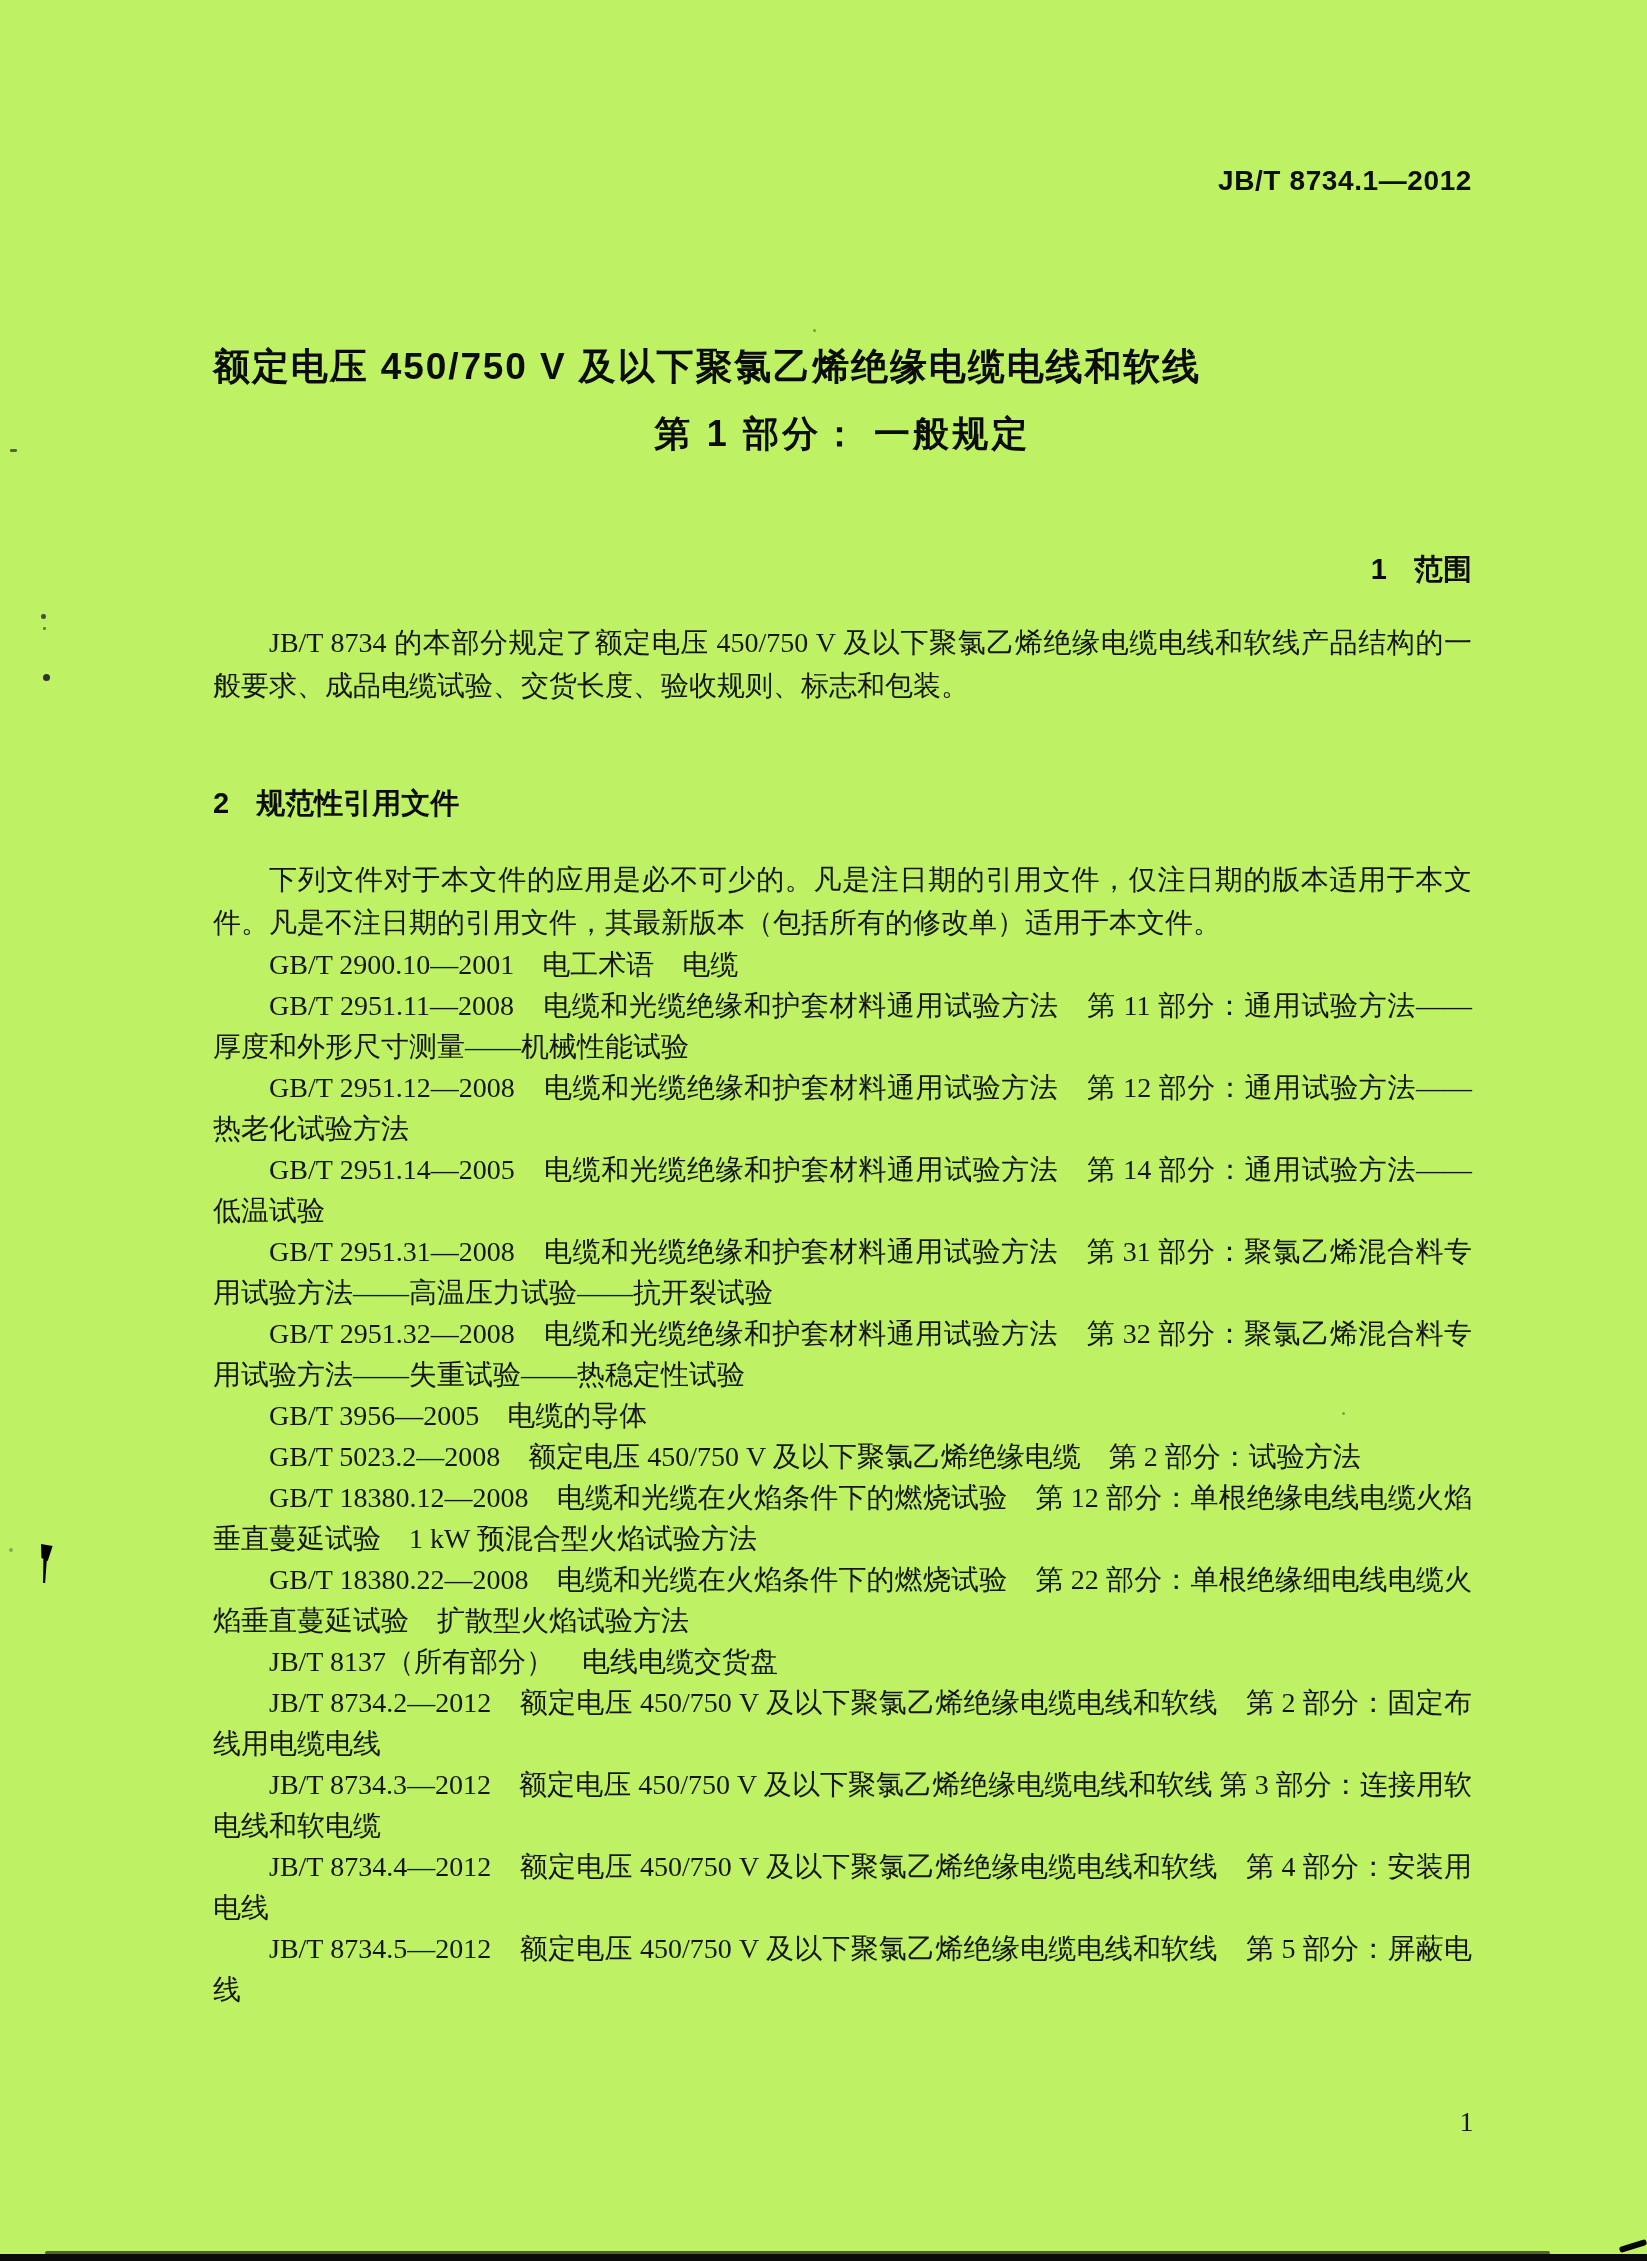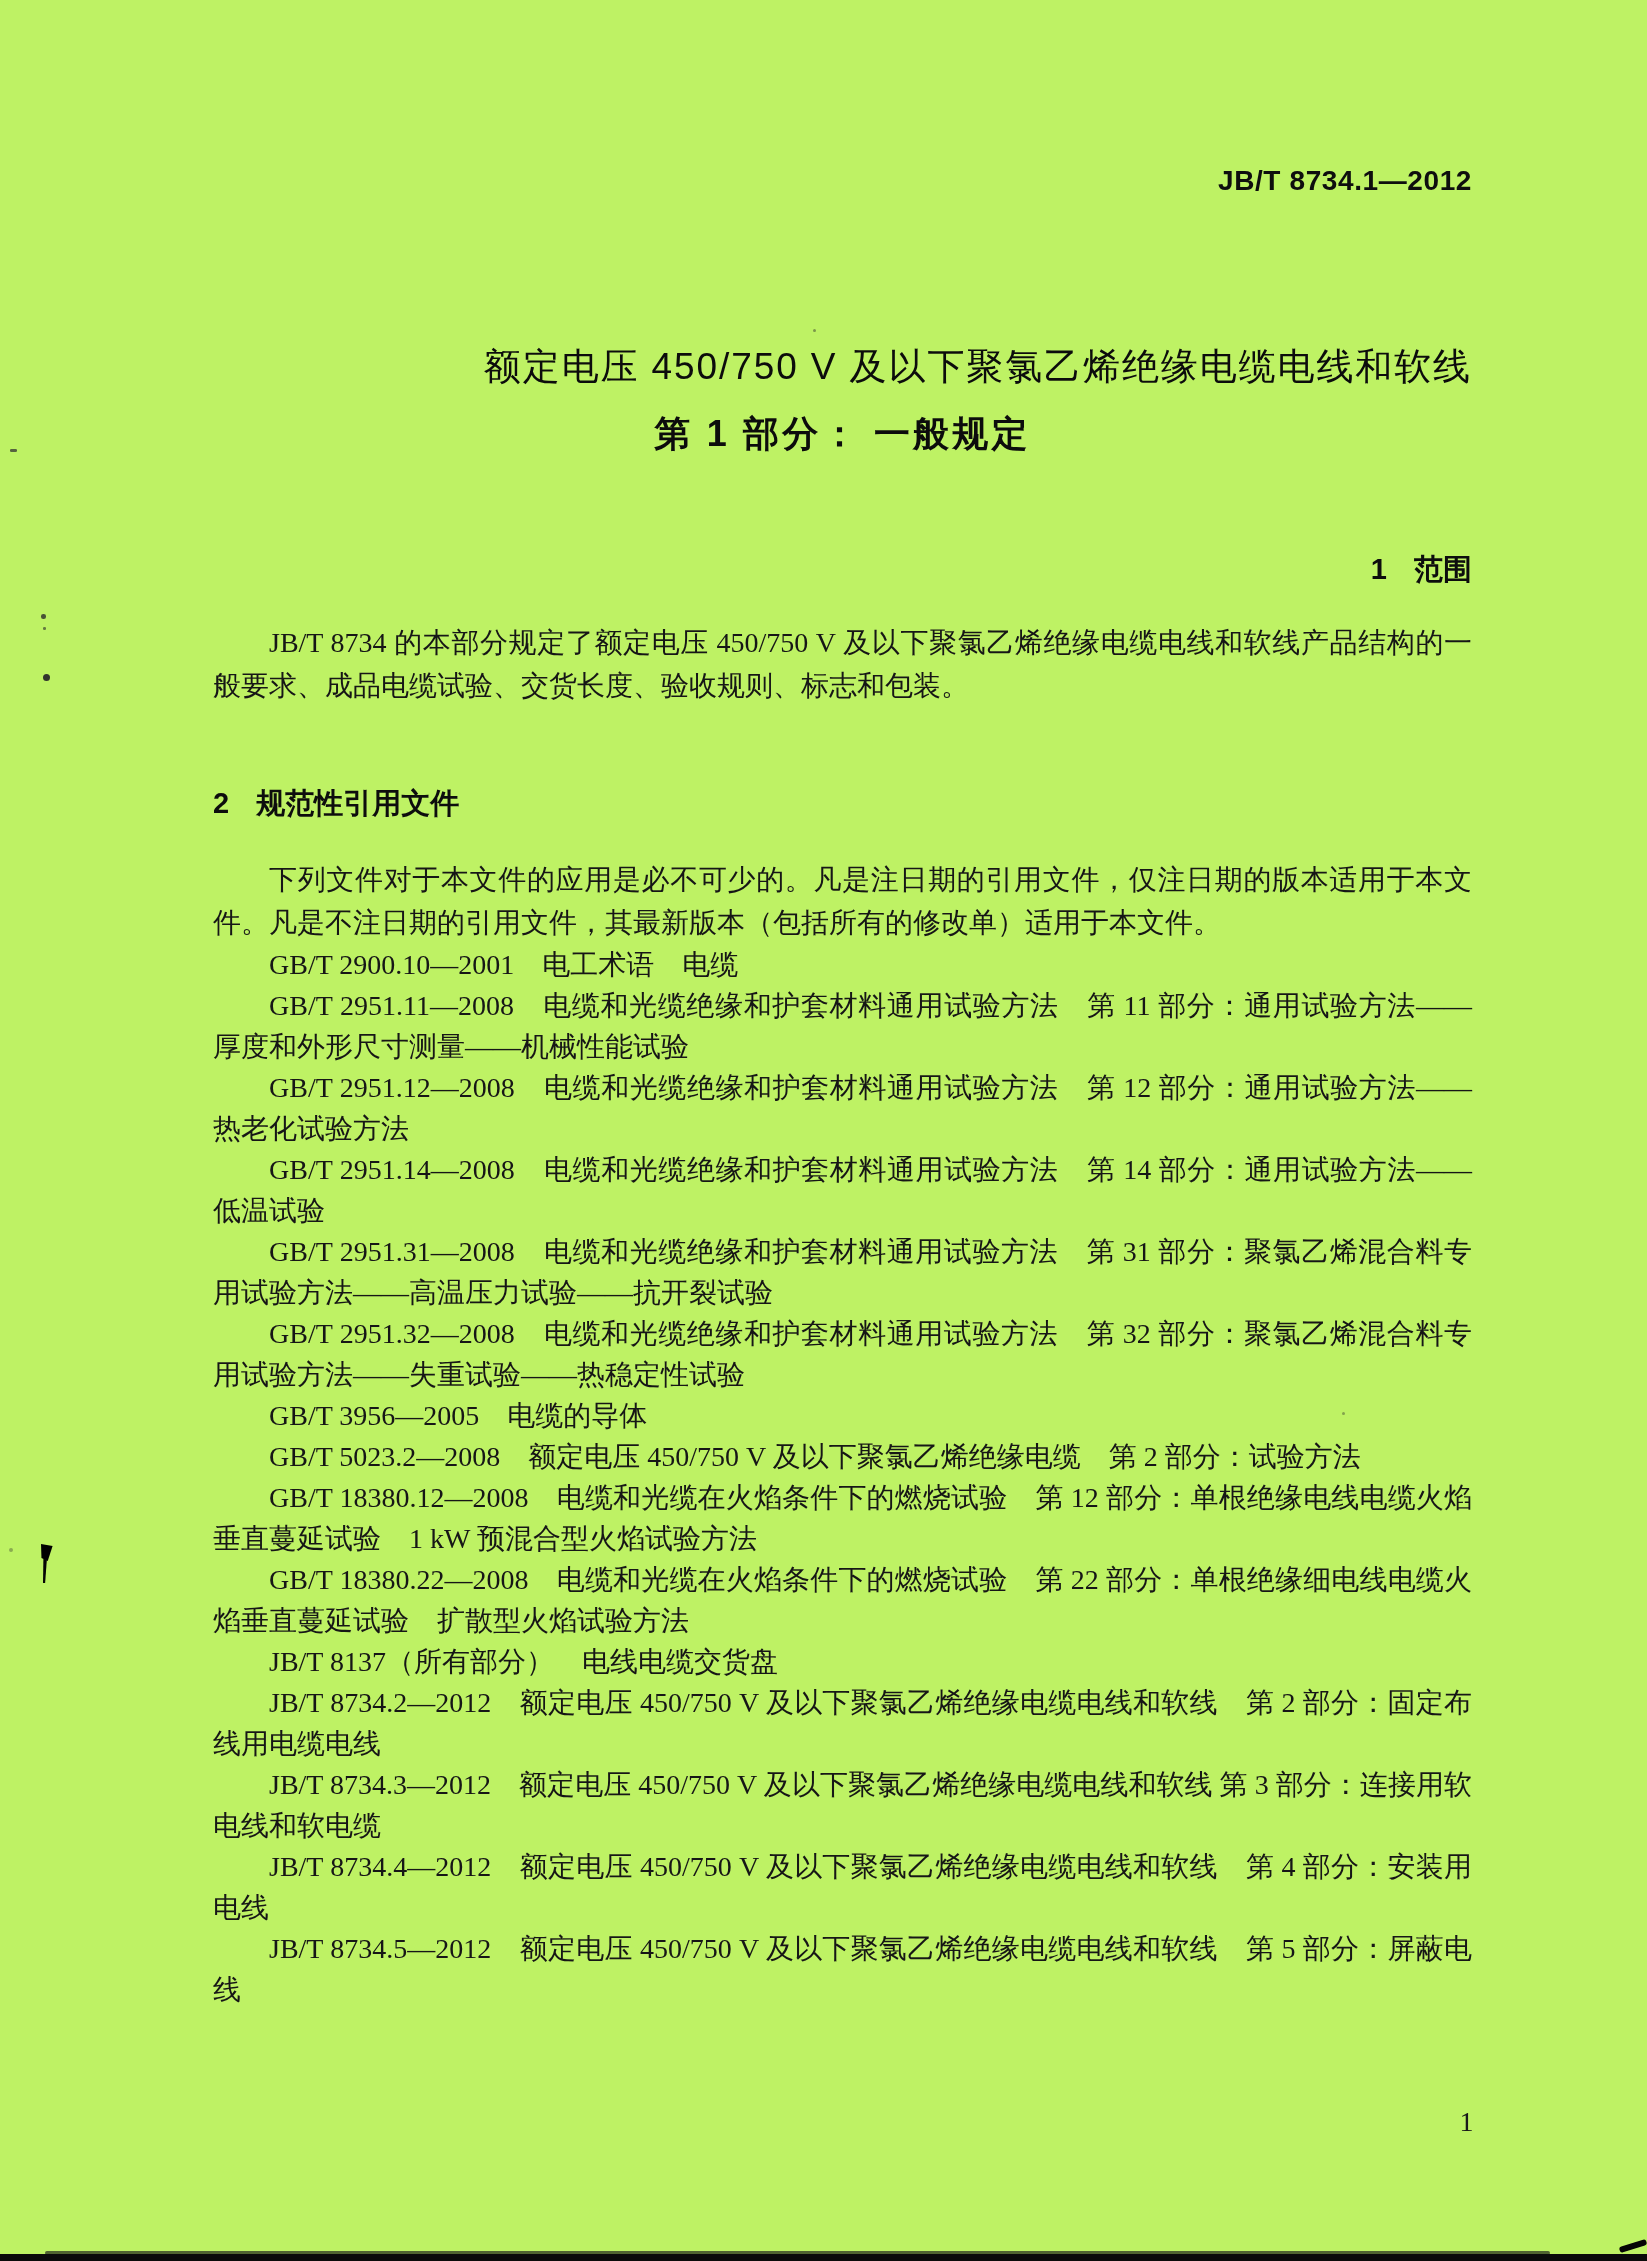--- a/index.html
+++ b/index.html
@@ -27,23 +27,23 @@
     text-align: right;
     font-family: "Liberation Sans", sans-serif;
     font-weight: bold;
     font-size: 28px;
     line-height: 32px;
     letter-spacing: 0.6px;
     color: #0e0e0e;
   }
   .title-line1 {
     margin: 146px 0 0 0;
-    text-align: right;
-    font-family: "Liberation Sans", sans-serif;
-    font-weight: normal;
+    text-align: left;
+    font-family: "Liberation Sans", sans-serif;
+    font-weight: bold;
     font-size: 37px;
     line-height: 47px;
     letter-spacing: 1.9px;
     color: #0c0c0c;
   }
   .title-line2 {
     margin: 20.7px 0 0 0;
     text-align: center;
     font-family: "Liberation Sans", sans-serif;
     font-weight: bold;
@@ -161,21 +161,21 @@
 
 
     <h2 class="sec-heading h2-gap"><span>2</span><span class="sec-label">规范性引用文件</span></h2>
 
     <p class="body-para para-first2">下列文件对于本文件的应用是必不可少的。凡是注日期的引用文件，仅注日期的版本适用于本文件。凡是不注日期的引用文件，其最新版本（包括所有的修改单）适用于本文件。</p>
 
     <div class="refs">
       <p class="ref-item">GB/T 2900.10—2001　电工术语　电缆</p>
       <p class="ref-item">GB/T 2951.11—2008　电缆和光缆绝缘和护套材料通用试验方法　第 11 部分：通用试验方法——厚度和外形尺寸测量——机械性能试验</p>
       <p class="ref-item">GB/T 2951.12—2008　电缆和光缆绝缘和护套材料通用试验方法　第 12 部分：通用试验方法——热老化试验方法</p>
-      <p class="ref-item">GB/T 2951.14—2008　电缆和光缆绝缘和护套材料通用试验方法　第 14 部分：通用试验方法——低温试验</p>
+      <p class="ref-item">GB/T 2951.14—2005　电缆和光缆绝缘和护套材料通用试验方法　第 14 部分：通用试验方法——低温试验</p>
       <p class="ref-item">GB/T 2951.31—2008　电缆和光缆绝缘和护套材料通用试验方法　第 31 部分：聚氯乙烯混合料专用试验方法——高温压力试验——抗开裂试验</p>
       <p class="ref-item">GB/T 2951.32—2008　电缆和光缆绝缘和护套材料通用试验方法　第 32 部分：聚氯乙烯混合料专用试验方法——失重试验——热稳定性试验</p>
       <p class="ref-item">GB/T 3956—2005　电缆的导体</p>
       <p class="ref-item">GB/T 5023.2—2008　额定电压 450/750 V 及以下聚氯乙烯绝缘电缆　第 2 部分：试验方法</p>
       <p class="ref-item">GB/T 18380.12—2008　电缆和光缆在火焰条件下的燃烧试验　第 12 部分：单根绝缘电线电缆火焰垂直蔓延试验　1 kW 预混合型火焰试验方法</p>
       <p class="ref-item">GB/T 18380.22—2008　电缆和光缆在火焰条件下的燃烧试验　第 22 部分：单根绝缘细电线电缆火焰垂直蔓延试验　扩散型火焰试验方法</p>
       <p class="ref-item">JB/T 8137（所有部分）　电线电缆交货盘</p>
       <p class="ref-item">JB/T 8734.2—2012　额定电压 450/750 V 及以下聚氯乙烯绝缘电缆电线和软线　第 2 部分：固定布线用电缆电线</p>
       <p class="ref-item">JB/T 8734.3—2012　额定电压 450/750 V 及以下聚氯乙烯绝缘电缆电线和软线 第 3 部分：连接用软电线和软电缆</p>
       <p class="ref-item">JB/T 8734.4—2012　额定电压 450/750 V 及以下聚氯乙烯绝缘电缆电线和软线　第 4 部分：安装用电线</p>

